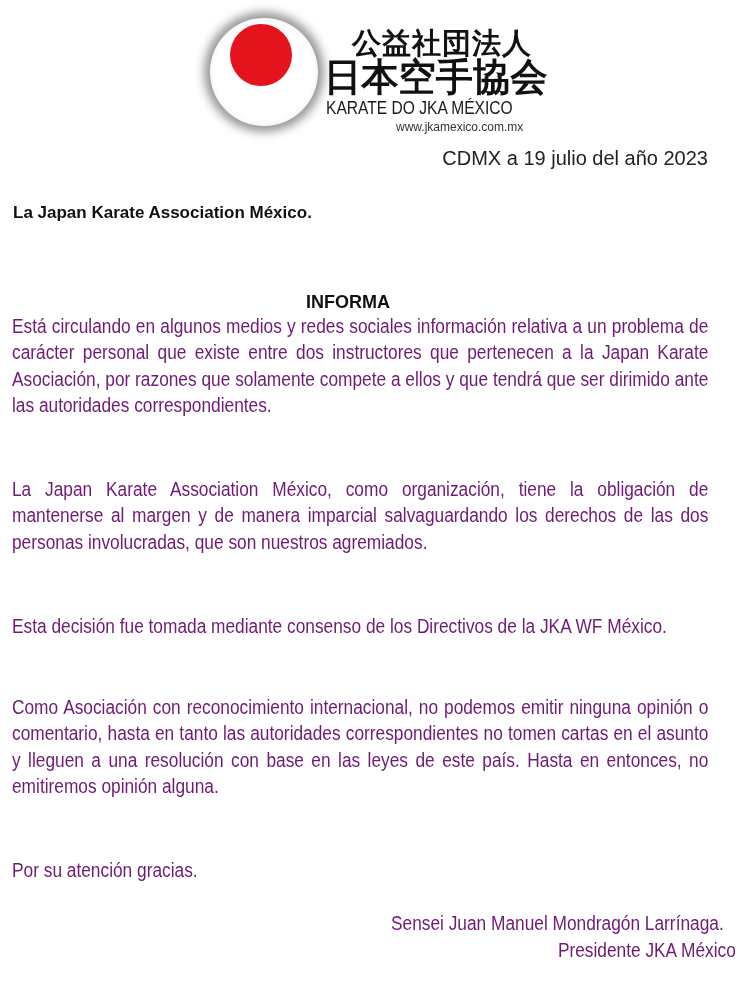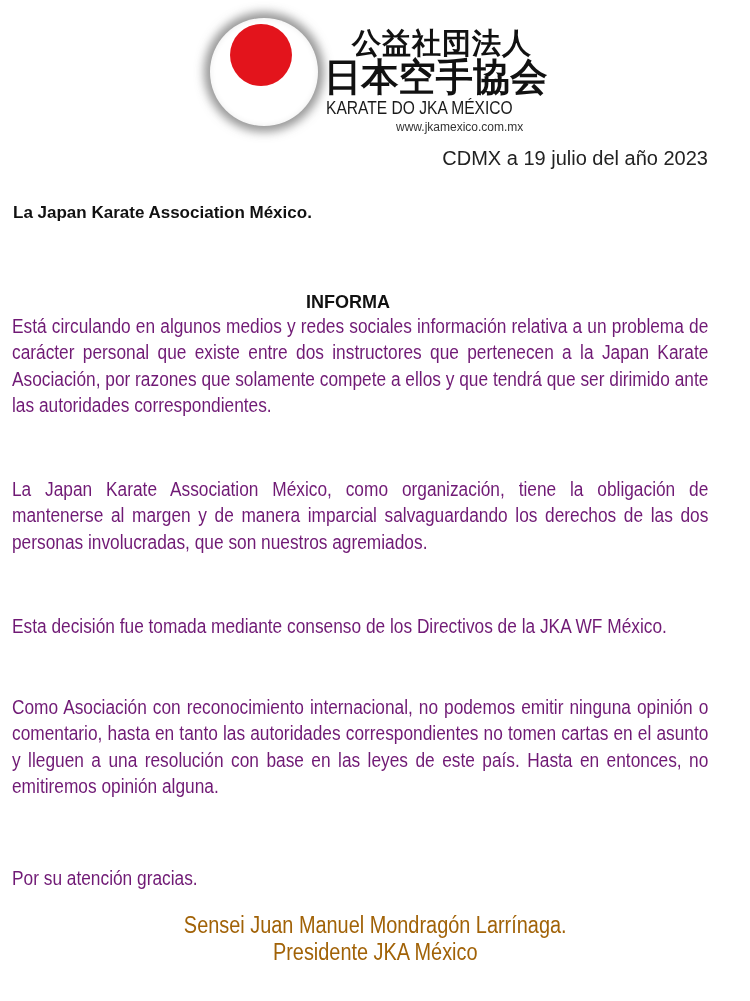--- a/index.html
+++ b/index.html
@@ -10,21 +10,21 @@
   .logo-kanji-small { position:absolute; left:352px; top:24px; font-family:"DejaVu Serif", serif; font-weight:bold; font-size:29px; letter-spacing:1px; color:#111; }
   .logo-kanji-big { position:absolute; left:324px; top:52px; font-family:"DejaVu Serif", serif; font-weight:bold; font-size:38px; letter-spacing:0px; color:#111; transform:scaleX(0.98); transform-origin:left; }
   .logo-brand { position:absolute; left:326px; top:97px; font-size:19px; color:#1a1a1a; transform:scaleX(0.82); transform-origin:left; white-space:nowrap; }
   .logo-url { position:absolute; left:396px; top:120px; font-size:12px; color:#333; white-space:nowrap; }
   .date { position:absolute; right:42px; top:147px; font-size:20px; color:#222; white-space:nowrap; }
   .addressee { position:absolute; left:13px; top:203px; font-size:17px; font-weight:bold; color:#111; white-space:nowrap; }
   .heading { position:absolute; left:306px; top:260px; font-size:18px; font-weight:bold; color:#111;margin-top:32px; }
   .para { position:absolute; left:12px; width:696px; font-size:20px; line-height:26.3px; text-align:justify; text-align-last:left; color:#701a75; }
   .para p { margin:0; }
   .cond { display:block; transform:scaleX(0.865); transform-origin:left top; width:805px; }
-  .sig { position:absolute; left:0; width:750px; text-align:center; font-size:23px; color:#a16207; }
+  .sig { position:absolute; left:0; width:750px; text-align:right; font-size:20px; color:#701a75; }
   .sig span { display:inline-block; transform:scaleX(0.865); }
 </style>
 </head>
 <body>
 
 <div>
   <div class="logo-disk"></div>
   <div class="logo-sun"></div>
   <div class="logo-kanji-small">公益社団法人</div>
   <div class="logo-kanji-big">日本空手協会</div>
@@ -41,21 +41,21 @@
 </div>
 <div class="para" style="top:476px;">
   <p class="cond">La Japan Karate Association México, como organización, tiene la obligación de mantenerse al margen y de manera imparcial salvaguardando los derechos de las dos personas involucradas, que son nuestros agremiados.</p>
 </div>
 <div class="para" style="top:613px;">
   <p class="cond">Esta decisión fue tomada mediante consenso de los Directivos de la JKA WF México.</p>
 </div>
 <div class="para" style="top:694px;">
   <p class="cond">Como Asociación con reconocimiento internacional, no podemos emitir ninguna opinión o comentario, hasta en tanto las autoridades correspondientes no tomen cartas en el asunto y lleguen a una resolución con base en las leyes de este país. Hasta en entonces, no emitiremos opinión alguna.</p>
 </div>
-<div class="para" style="top:857px;margin-top:8px;">
+<div class="para" style="top:857px;">
   <p class="cond">Por su atención gracias.</p>
 </div>
 
 <div class="sig" style="top:912px;">
   <span>Sensei Juan Manuel Mondragón Larrínaga.</span>
 </div>
 <div class="sig" style="top:939px;">
   <span>Presidente JKA México</span>
 </div>
 

